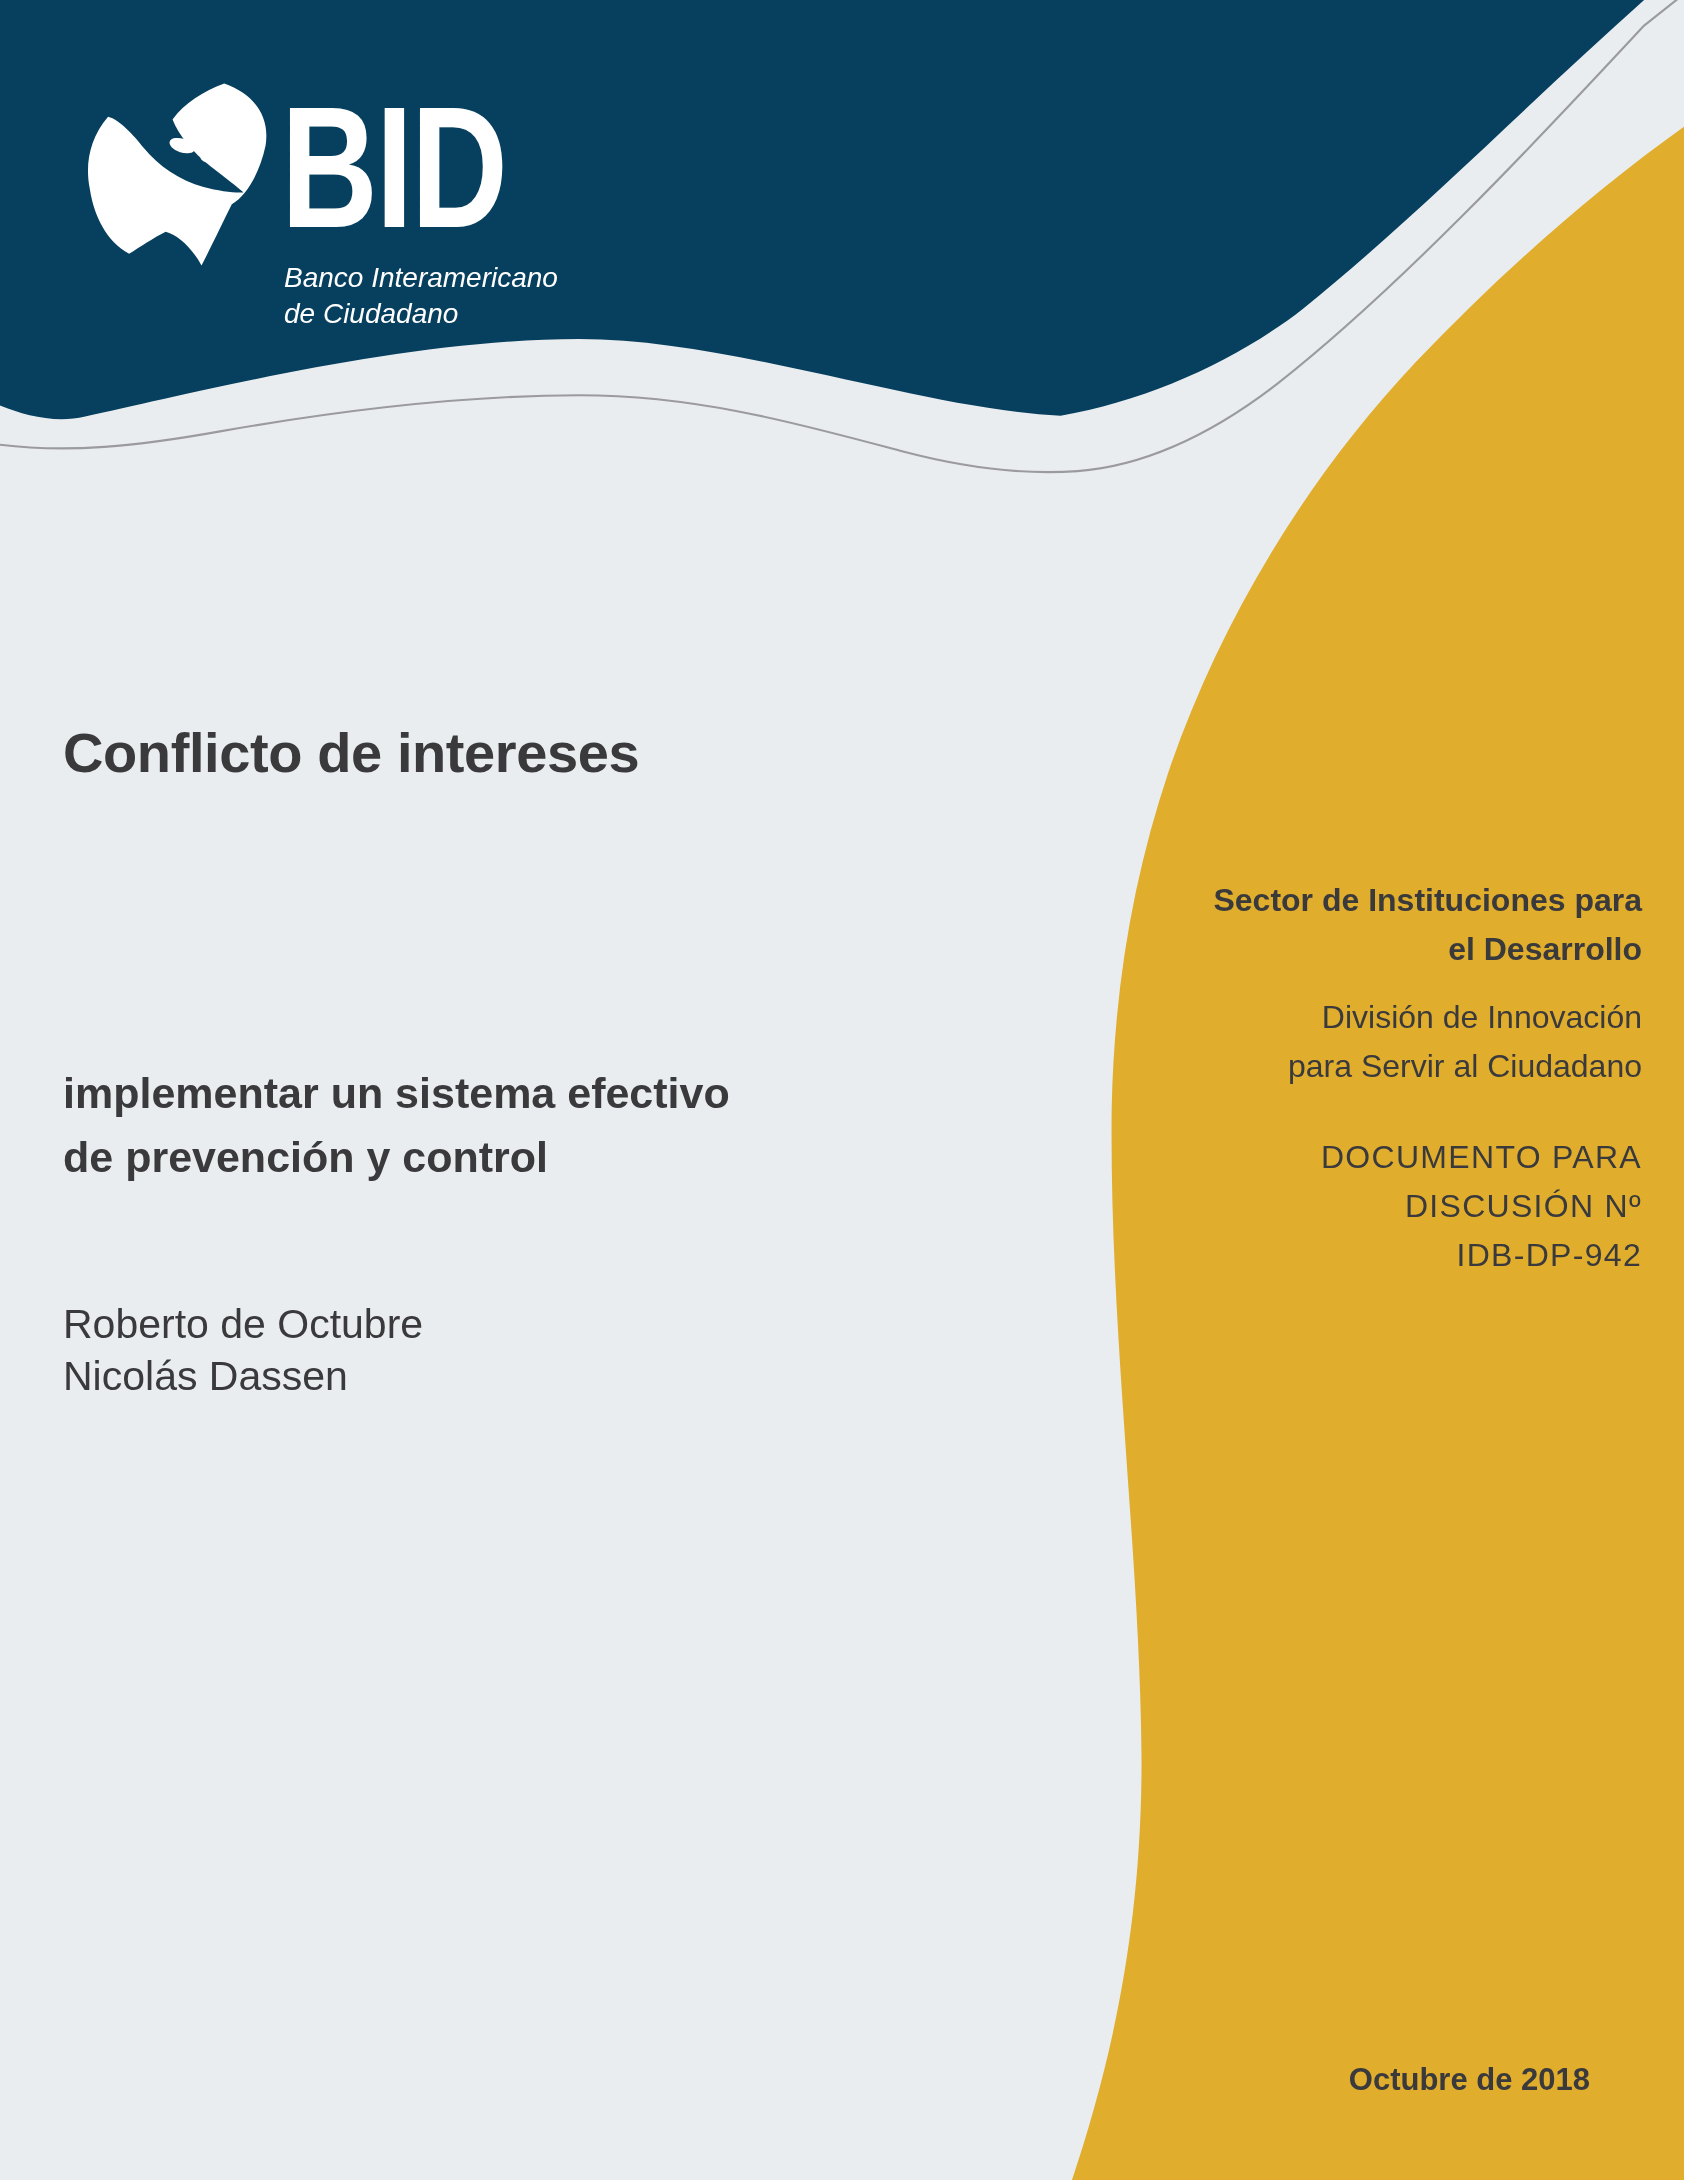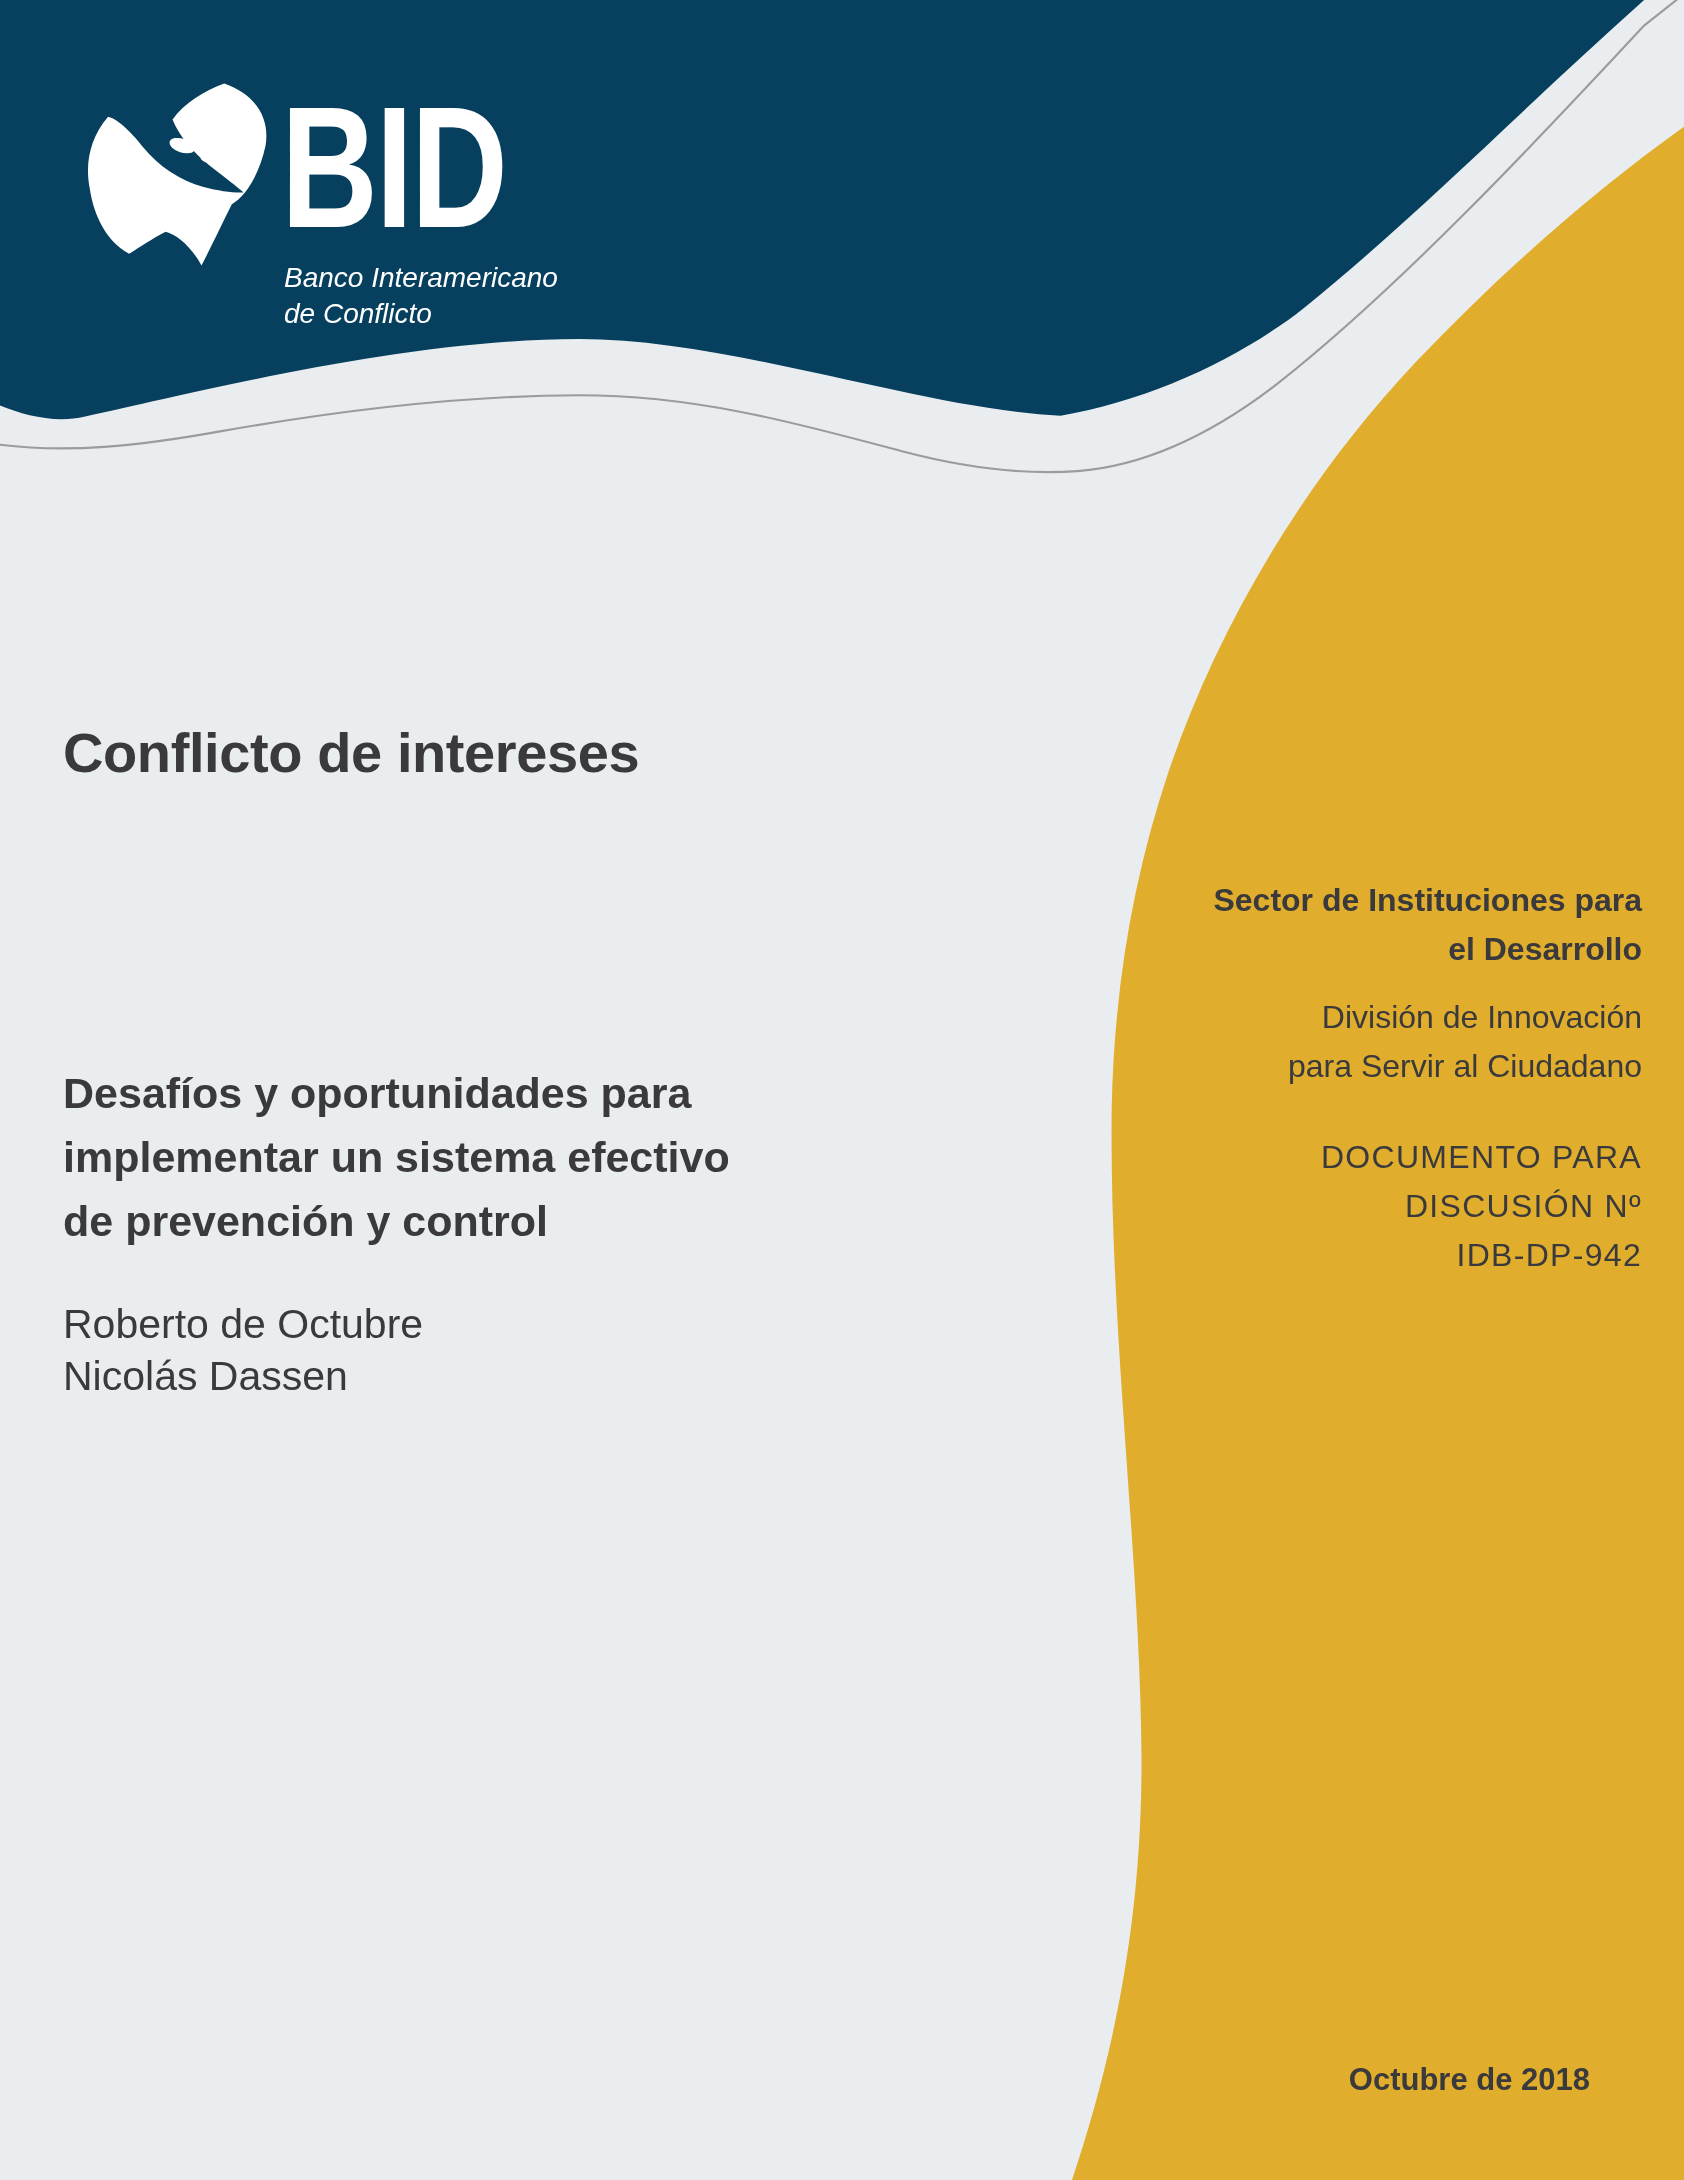--- a/index.html
+++ b/index.html
@@ -123,27 +123,26 @@
     C 230,232 188,186 155,178
     Z"></path>
   <ellipse cx="370" cy="262" rx="38" ry="20" fill="var(--white)" transform="rotate(18 370 262)"></ellipse>
   <ellipse cx="442" cy="300" rx="20" ry="11" fill="var(--white)" transform="rotate(18 442 300)"></ellipse>
   <ellipse cx="474" cy="324" rx="11" ry="6" fill="var(--white)" transform="rotate(18 474 324)"></ellipse>
 </svg>
 
 <div class="abs bid-word">BID</div>
 <div class="abs logo-tagline">
   <div>Banco Interamericano</div>
-  <div>de Conflicto</div>
+  <div>de Ciudadano</div>
 </div>
 
 <h1 class="abs doc-title">Conflicto de intereses</h1>
 
 <div class="abs doc-subtitle">
-  <div>Desafíos y oportunidades para</div>
   <div>implementar un sistema efectivo</div>
   <div>de prevención y control</div>
 </div>
 
 <div class="abs doc-authors">
   <div>Roberto de Octubre</div>
   <div>Nicolás Dassen</div>
 </div>
 
 <div class="abs right-block sector-block">

